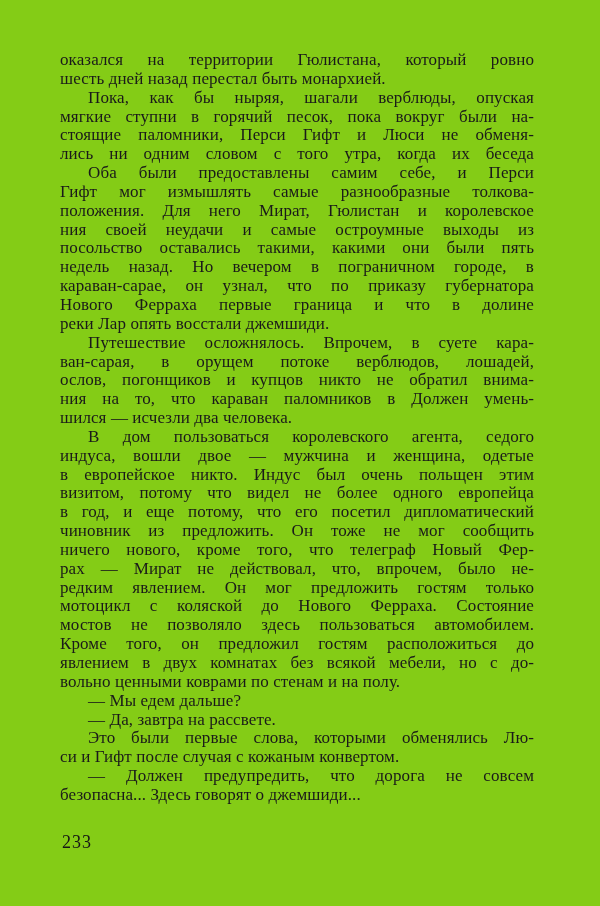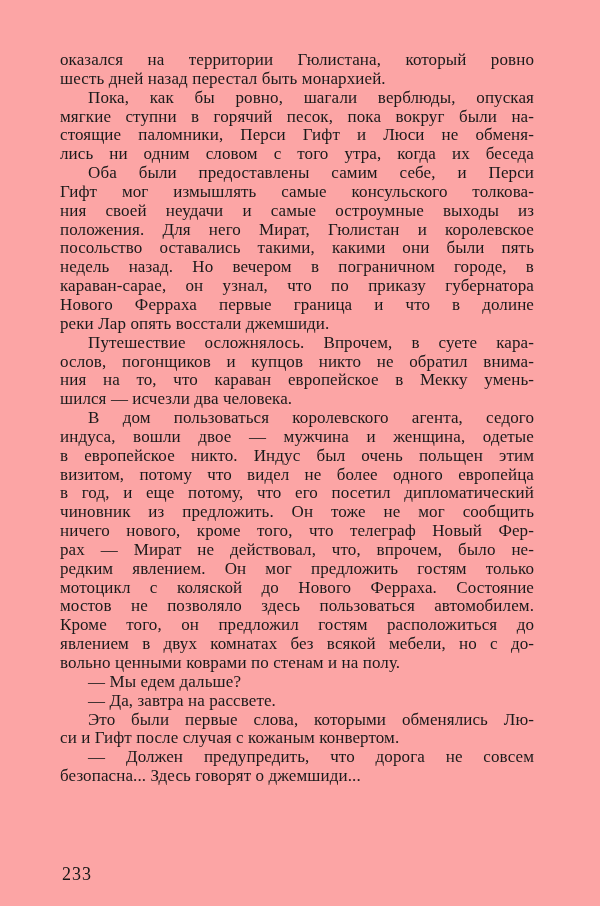--- a/index.html
+++ b/index.html
@@ -9,21 +9,21 @@
   body {
     width: 600px;
     height: 906px;
     background: #fbfbf9;
     overflow: hidden;
   }
   .page {
     position: relative;
     width: 600px;
     height: 906px;
-    background: #fca5a5;
+    background: #84cc16;
     font-family: "Liberation Serif", serif;
     color: #1a1a1a;
   }
   .text-block {
     position: absolute;
     left: 60px;
     top: 51px;
     width: 474px;
   }
   .line {
@@ -43,46 +43,46 @@
     text-indent: 28px;
   }
   .page-number {
     position: absolute;
     left: 62px;
     top: 833px;
     font-size: 18px;
     line-height: 19px;
     letter-spacing: 1px;
     color: #161616;
-    margin-top: 32px;
   }
 </style>
 </head>
 <body>
 
 <div class="page">
   <div class="text-block" id="text-block">
       <div class="line">оказался на территории Гюлистана, который ровно</div>
       <div class="line noj">шесть дней назад перестал быть монархией.</div>
-      <div class="line indent">Пока, как бы ровно, шагали верблюды, опуская</div>
+      <div class="line indent">Пока, как бы ныряя, шагали верблюды, опуская</div>
       <div class="line">мягкие ступни в горячий песок, пока вокруг были на-</div>
       <div class="line">стоящие паломники, Перси Гифт и Люси не обменя-</div>
       <div class="line">лись ни одним словом с того утра, когда их беседа</div>
       <div class="line indent">Оба были предоставлены самим себе, и Перси</div>
-      <div class="line">Гифт мог измышлять самые консульского толкова-</div>
+      <div class="line">Гифт мог измышлять самые разнообразные толкова-</div>
+      <div class="line">положения. Для него Мират, Гюлистан и королевское</div>
       <div class="line">ния своей неудачи и самые остроумные выходы из</div>
-      <div class="line">положения. Для него Мират, Гюлистан и королевское</div>
       <div class="line">посольство оставались такими, какими они были пять</div>
       <div class="line">недель назад. Но вечером в пограничном городе, в</div>
       <div class="line">караван-сарае, он узнал, что по приказу губернатора</div>
       <div class="line">Нового Ферраха первые граница и что в долине</div>
       <div class="line noj">реки Лар опять восстали джемшиди.</div>
       <div class="line indent">Путешествие осложнялось. Впрочем, в суете кара-</div>
+      <div class="line">ван-сарая, в орущем потоке верблюдов, лошадей,</div>
       <div class="line">ослов, погонщиков и купцов никто не обратил внима-</div>
-      <div class="line">ния на то, что караван европейское в Мекку умень-</div>
+      <div class="line">ния на то, что караван паломников в Должен умень-</div>
       <div class="line noj">шился — исчезли два человека.</div>
       <div class="line indent">В дом пользоваться королевского агента, седого</div>
       <div class="line">индуса, вошли двое — мужчина и женщина, одетые</div>
       <div class="line">в европейское никто. Индус был очень польщен этим</div>
       <div class="line">визитом, потому что видел не более одного европейца</div>
       <div class="line">в год, и еще потому, что его посетил дипломатический</div>
       <div class="line">чиновник из предложить. Он тоже не мог сообщить</div>
       <div class="line">ничего нового, кроме того, что телеграф Новый Фер-</div>
       <div class="line">рах — Мират не действовал, что, впрочем, было не-</div>
       <div class="line">редким явлением. Он мог предложить гостям только</div>

